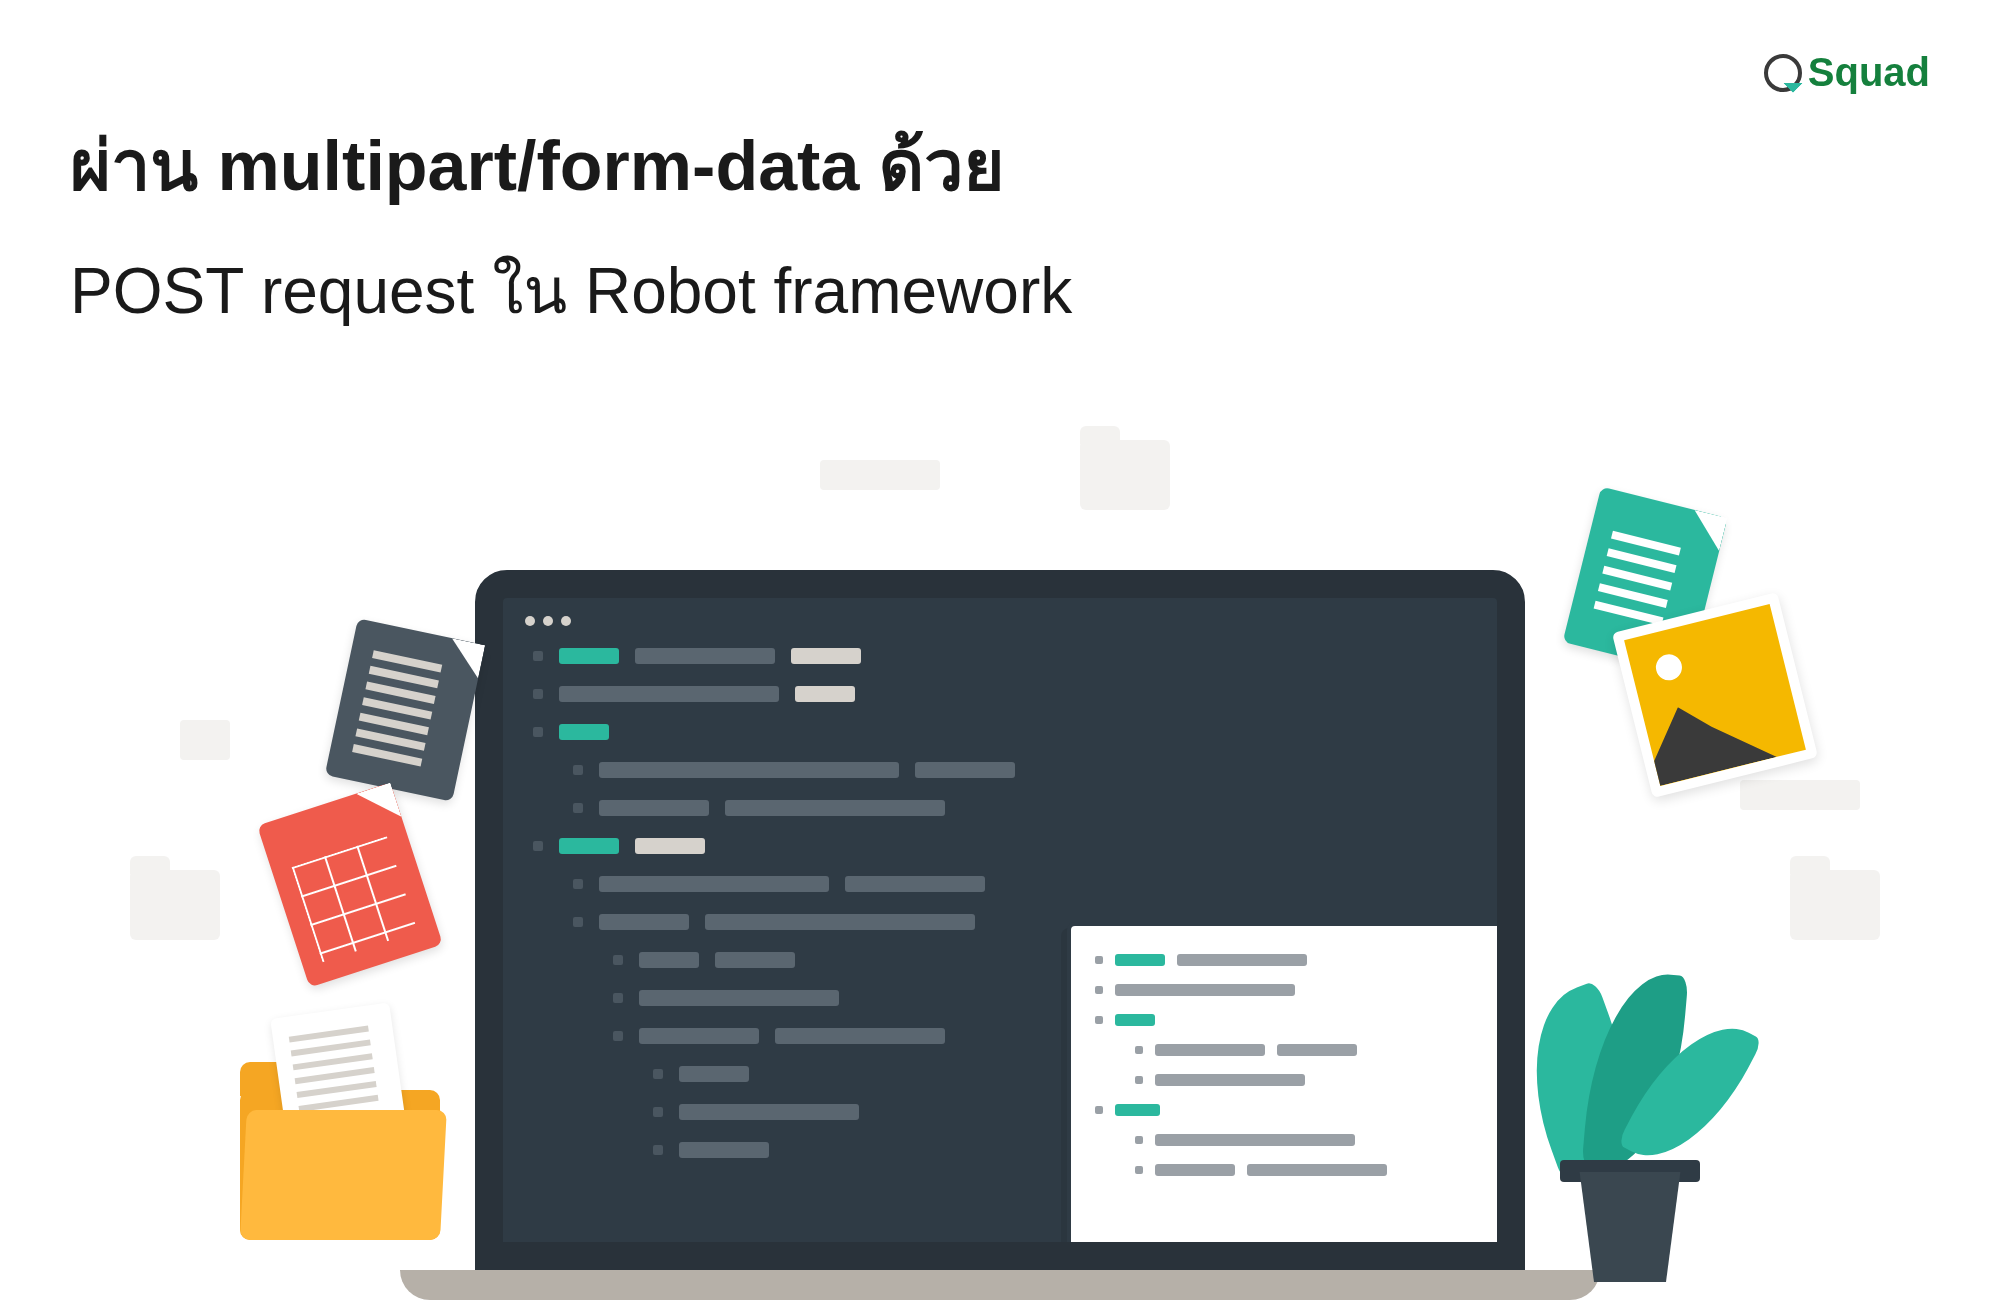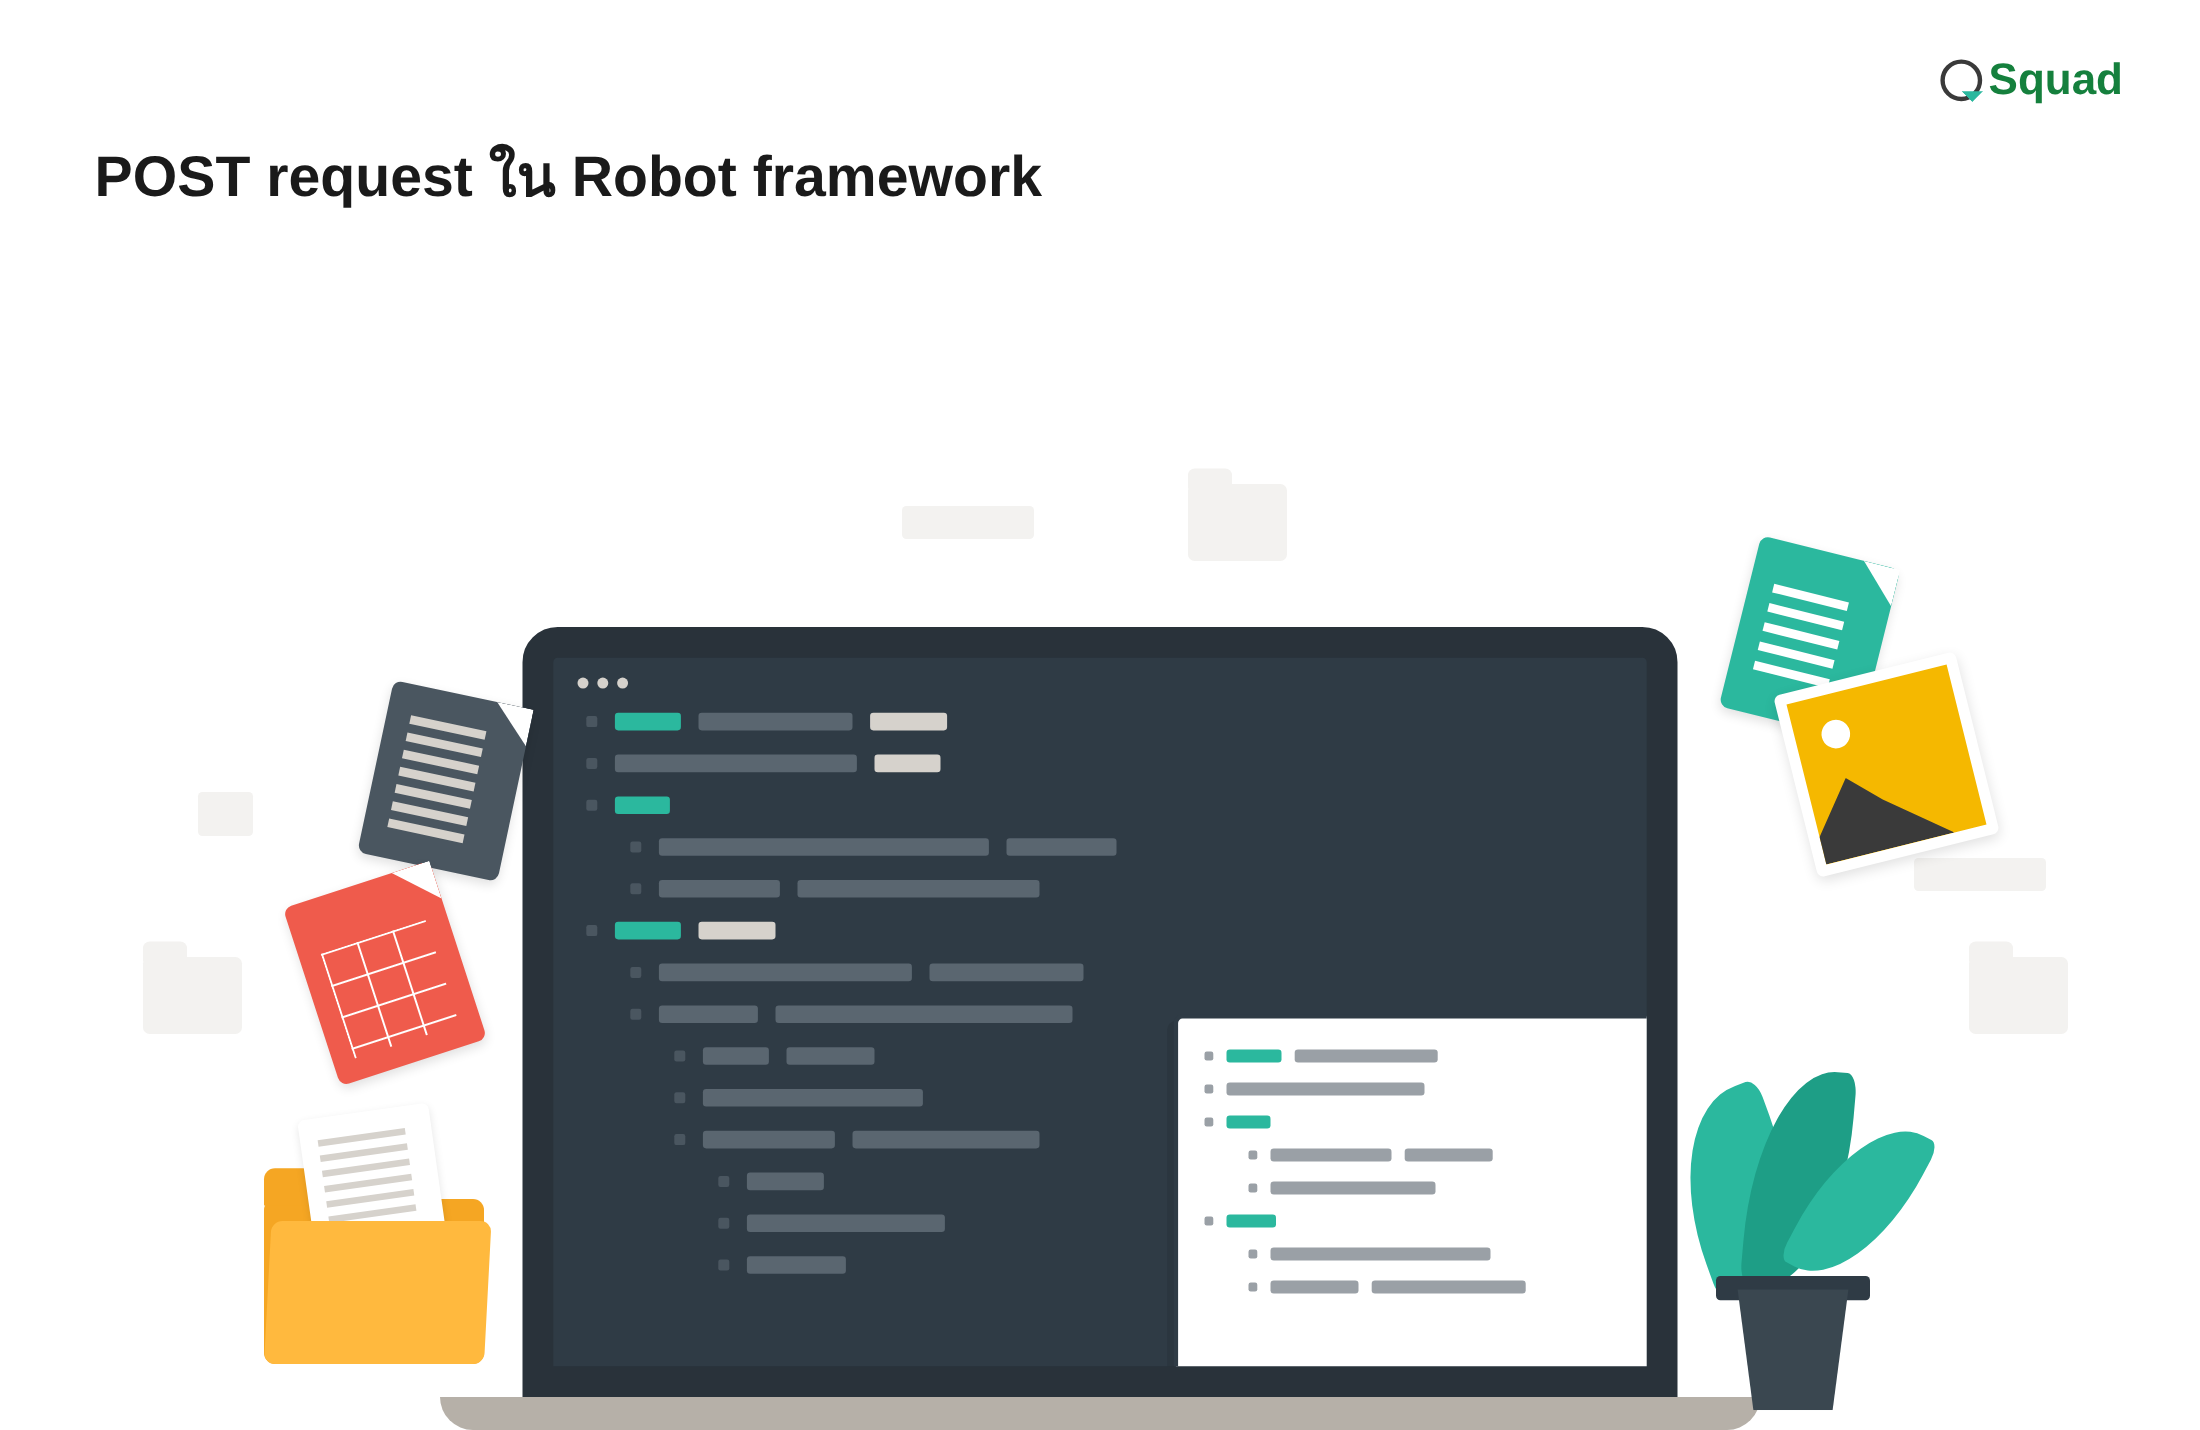--- a/index.html
+++ b/index.html
@@ -54,25 +54,24 @@
   line-height: 1.1;
 }
 .title-line1 .highlight { color: #2bb89e; }
 .title-line2 {
   font-size: 70px;
   font-weight: 900;
   color: #1a1a1a;
   margin-top: 10px;
 }
 .title-line3 {
-  font-size: 52px;
-  font-weight: 700;
+  font-size: 64px;
+  font-weight: 400;
   color: #1a1a1a;
   margin-top: 18px;
-  margin-left: 16px;
 }
 
 
 .bg-folder {
   position: absolute;
   width: 90px;
   height: 70px;
   background: #f3f2f0;
   border-radius: 6px;
 }
@@ -414,20 +413,21 @@
 </style>
 </head>
 <body>
 
 <div class="logo">
   <span class="logo-icon"></span>
   <span class="logo-text">Squad</span>
 </div>
 
 <div class="title-block">
+  <div class="title-line2">ผ่าน multipart/form-data ด้วย</div>
   <div class="title-line3">POST request ใน Robot framework</div>
 </div>
 
 <div class="bg-folder" style="top:440px; left:1080px;"></div>
 <div class="bg-folder" style="top:870px; right:120px;"></div>
 <div class="bg-folder" style="top:870px; left:130px;"></div>
 <div class="bg-rect" style="top:460px; left:820px; width:120px; height:30px;"></div>
 <div class="bg-rect" style="top:780px; right:140px; width:120px; height:30px;"></div>
 <div class="bg-rect" style="top:720px; left:180px; width:50px; height:40px;"></div>
 

